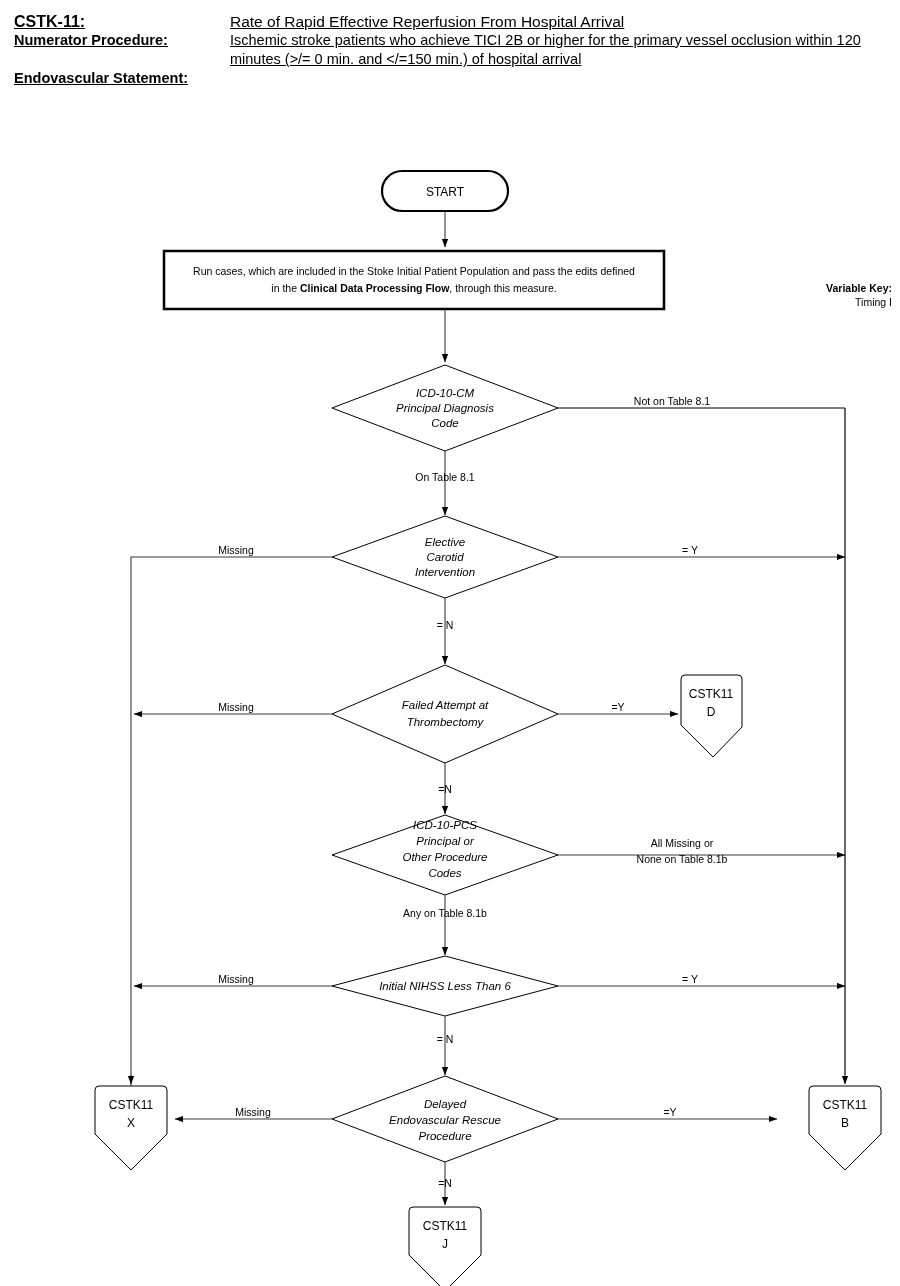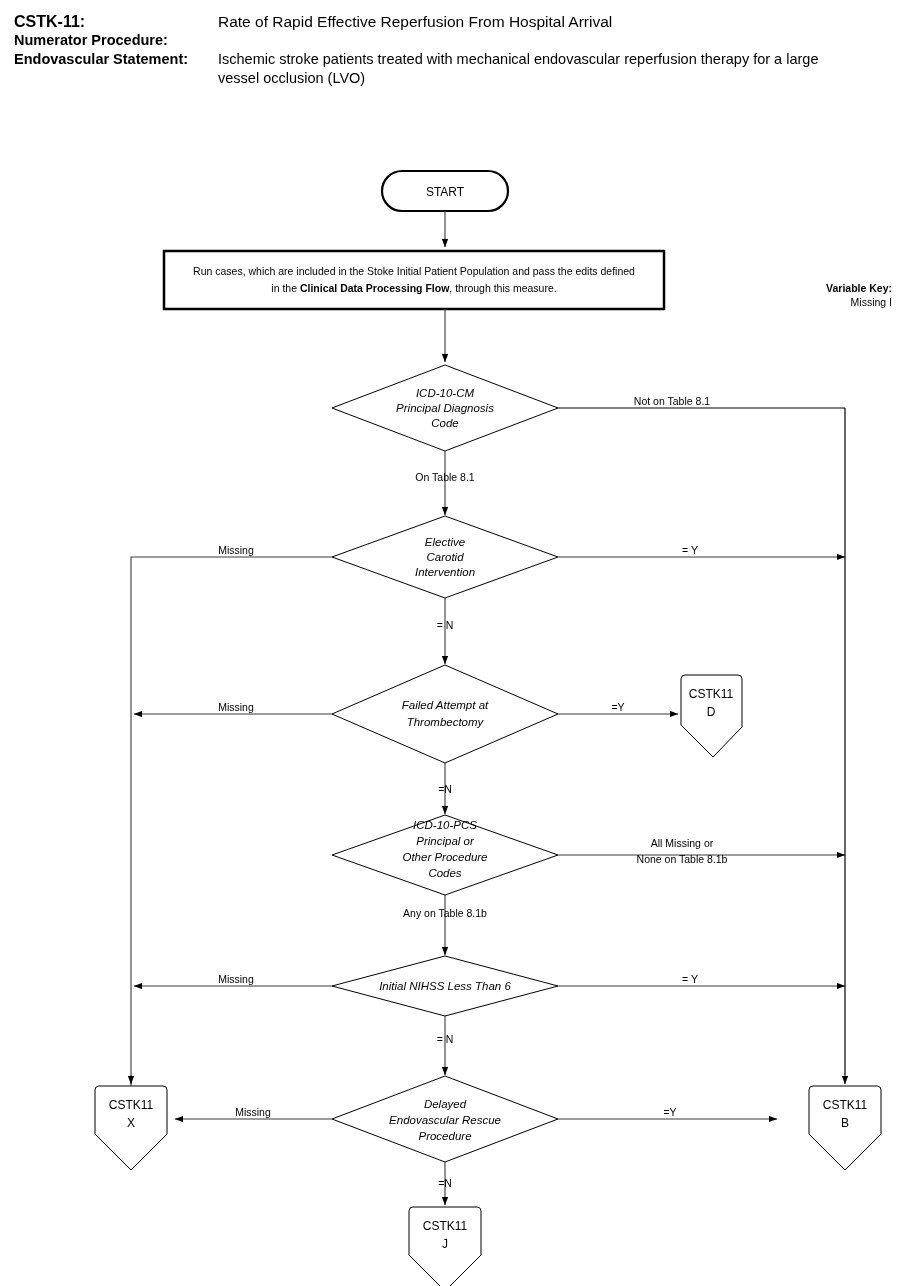--- a/index.html
+++ b/index.html
@@ -14,39 +14,41 @@
     font-family: "Liberation Sans", sans-serif;
     color: #000000;
     overflow: hidden;
   }
   .header {
     position: absolute;
     left: 0;
     top: 0;
     width: 862px;
     padding: 12px 0 0 0;
+    text-decoration: underline;
   }
   .hdr-row {
     display: flex;
     align-items: flex-start;
     padding-left: 14px;
   }
   .hdr-label {
     font-weight: bold;
     font-size: 14.5px;
     line-height: 19px;
     width: 204px;
     flex: 0 0 204px;
     white-space: nowrap;
   }
   .hdr-value {
     font-size: 14.5px;
     line-height: 19px;
     flex: 1 1 auto;
     max-width: 660px;
+    margin-left: 12px;
   }
   .hdr-title {
     font-size: 15.5px;
   }
   .hdr-label-title {
     font-size: 16px;
   }
   .varkey {
     position: absolute;
     right: 8px;
@@ -101,30 +103,30 @@
 </head>
 <body>
 
 <div class="header">
   <div class="hdr-row">
     <div class="hdr-label hdr-label-title">CSTK-11:</div>
     <div class="hdr-value hdr-title">Rate of Rapid Effective Reperfusion From Hospital Arrival</div>
   </div>
   <div class="hdr-row">
     <div class="hdr-label">Numerator Procedure:</div>
+    <div class="hdr-value">Ischemic stroke patients who achieve TICI 2B or higher for the primary vessel occlusion within 120 minutes (&gt;/= 0 min. and &lt;/=150 min.) of hospital arrival</div>
   </div>
   <div class="hdr-row">
     <div class="hdr-label">Endovascular Statement:</div>
-    <div class="hdr-value">Ischemic stroke patients treated with mechanical endovascular reperfusion therapy for a large vessel occlusion (LVO)</div>
   </div>
 </div>
 
 <div class="varkey">
   <div class="varkey-title">Variable Key:</div>
-  <div>Missing I</div>
+  <div>Timing I</div>
 </div>
 
 <svg class="flow" viewBox="0 0 900 1136">
   <defs>
     <marker id="arrow" markerWidth="9" markerHeight="9" refX="8.2" refY="3.2" orient="auto" markerUnits="userSpaceOnUse">
       <path d="M0,0 L8.5,3.2 L0,6.4 z" fill="#000000"></path>
     </marker>
   </defs>
 
   <rect class="shape-round" x="382" y="21" width="126" height="40" rx="20" ry="20"></rect>

